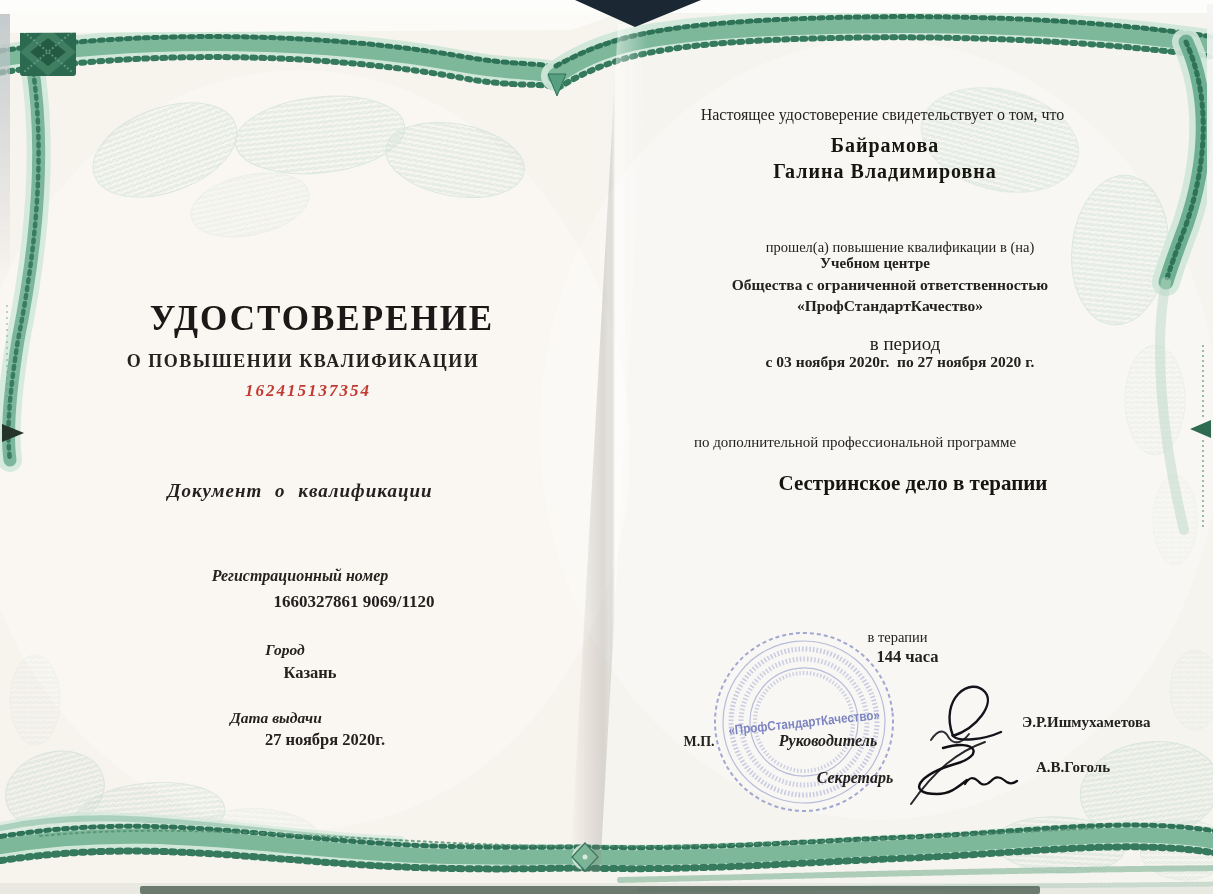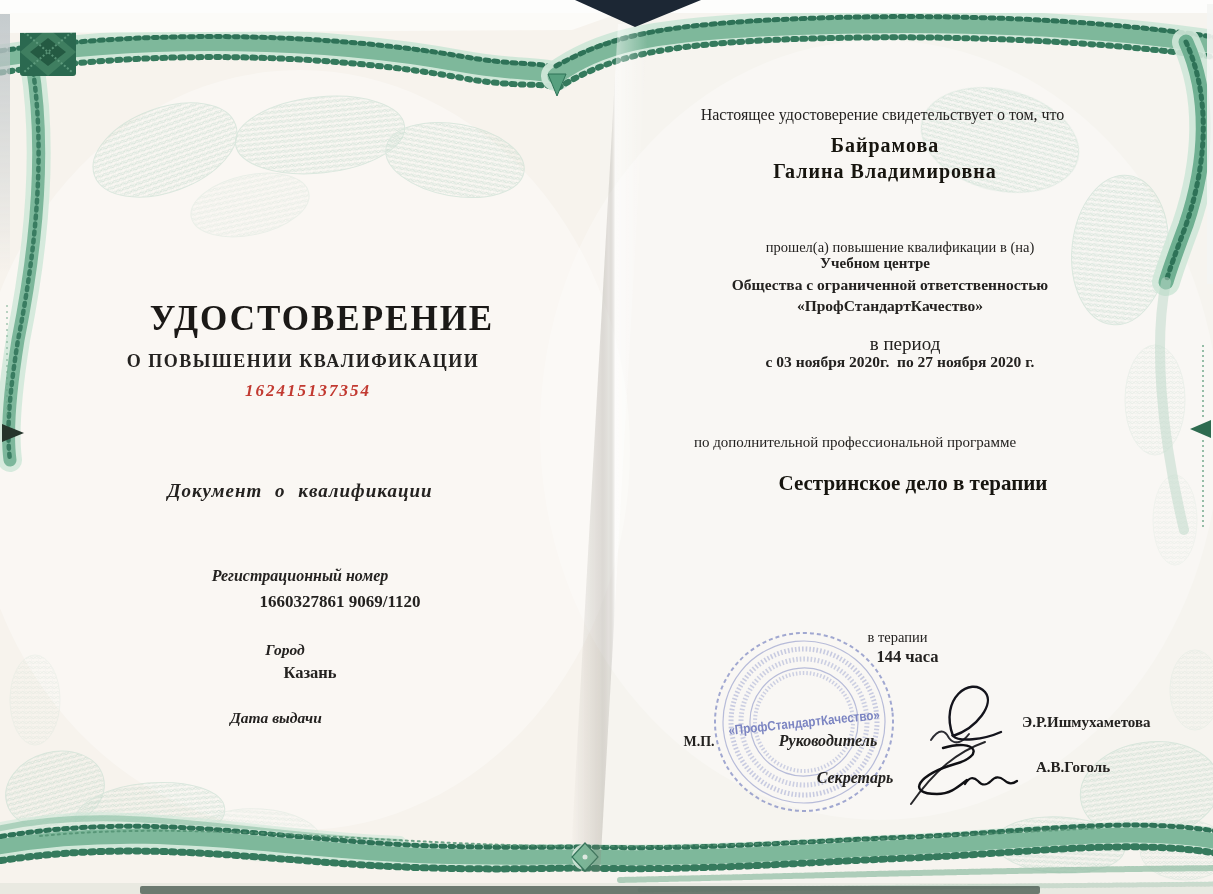--- a/index.html
+++ b/index.html
@@ -12,21 +12,21 @@
   .decor,.stamp,.sig{position:absolute;}
   .decor{left:0;top:0;}
   .line{position:absolute;text-align:center;line-height:1.15;}
 
   
   .lp-title{left:132px;top:299px;width:380px;font-size:35px;font-weight:bold;letter-spacing:2px;color:#1b1917;}
   .lp-sub{left:113px;top:351px;width:380px;font-size:18px;font-weight:bold;letter-spacing:1.5px;}
   .lp-serial{left:128px;top:381px;width:360px;font-size:17px;font-weight:bold;font-style:italic;letter-spacing:2px;}
   .lp-doc{left:110px;top:480px;width:380px;font-size:19px;font-style:italic;font-weight:600;letter-spacing:1px;word-spacing:7px;}
   .lp-reg-label{left:120px;top:567px;width:360px;font-size:16px;font-style:italic;font-weight:600;}
-  .lp-reg-num{left:150px;top:592px;width:380px;font-size:17px;font-weight:bold;}
+  .lp-reg-num{left:164px;top:592px;width:380px;font-size:17px;font-weight:bold;}
   .lp-city-label{left:105px;top:641px;width:360px;font-size:15.5px;font-style:italic;font-weight:600;}
   .lp-city{left:120px;top:664px;width:380px;font-size:16.5px;font-weight:bold;}
   .lp-date-label{left:96px;top:709px;width:360px;font-size:15.5px;font-style:italic;font-weight:600;}
   .lp-date{left:130px;top:731px;width:390px;font-size:16.5px;font-weight:bold;}
 
   
   .rp-statement{left:700px;top:106px;width:365px;font-size:16px;}
   .rp-name1{left:700px;top:134px;width:370px;font-size:20px;font-weight:bold;letter-spacing:1px;color:#17150f;}
   .rp-name2{left:700px;top:160px;width:370px;font-size:20px;font-weight:bold;letter-spacing:1px;color:#17150f;}
   .rp-completed{left:710px;top:239px;width:380px;font-size:14.5px;}
@@ -197,20 +197,21 @@
 
   <div class="line lp-title">УДОСТОВЕРЕНИЕ</div>
   <div class="line lp-sub">О ПОВЫШЕНИИ КВАЛИФИКАЦИИ</div>
   <div class="line lp-serial" style="color:#c23a31;">162415137354</div>
   <div class="line lp-doc">Документ о квалификации</div>
   <div class="line lp-reg-label">Регистрационный номер</div>
   <div class="line lp-reg-num">1660327861 9069/1120</div>
   <div class="line lp-city-label">Город</div>
   <div class="line lp-city">Казань</div>
   <div class="line lp-date-label">Дата выдачи</div>
+  <div class="line lp-date">27 ноября 2020г.</div>
 
   <div class="line rp-statement">Настоящее удостоверение свидетельствует о том, что</div>
   <div class="line rp-name1">Байрамова</div>
   <div class="line rp-name2">Галина Владимировна</div>
   <div class="line rp-completed">прошел(а) повышение квалификации в (на)</div>
   <div class="line rp-org1">Учебном центре</div>
   <div class="line rp-org2">Общества с ограниченной ответственностью</div>
   <div class="line rp-org3">«ПрофСтандартКачество»</div>
   <div class="line rp-period-label">в период</div>
   <div class="line rp-period">с 03 ноября 2020г.  по 27 ноября 2020 г.</div>

